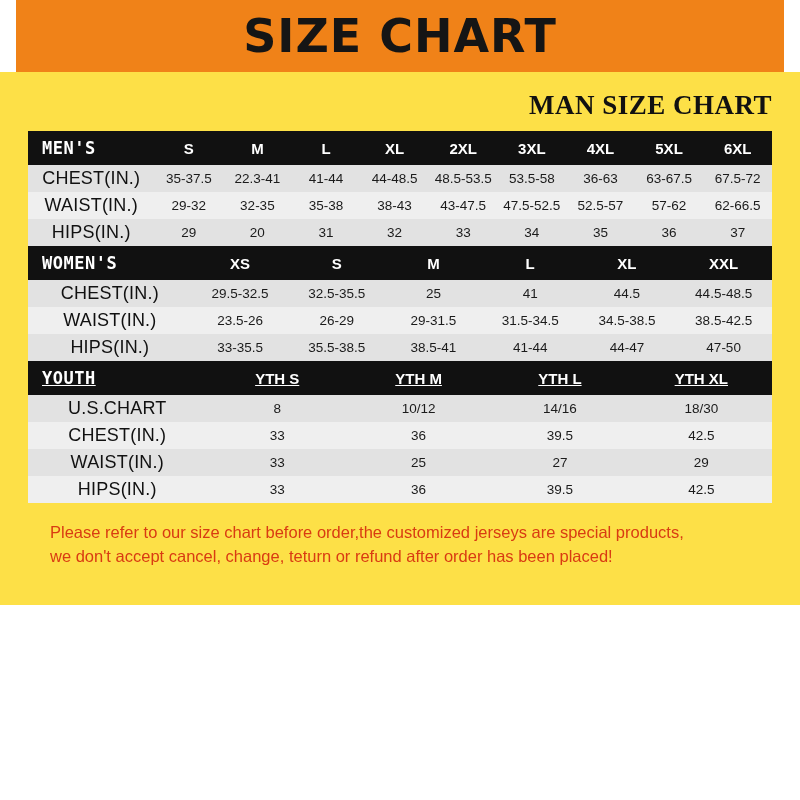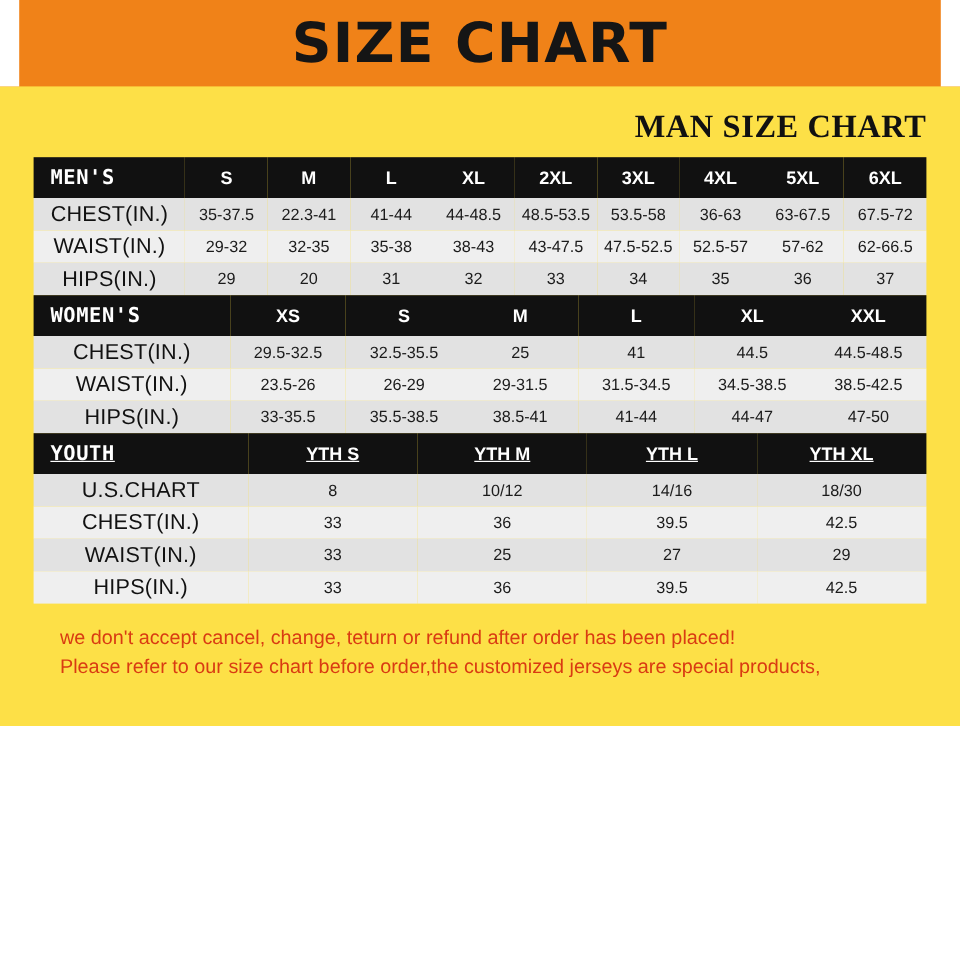--- a/index.html
+++ b/index.html
@@ -312,18 +312,18 @@
           <td class="rowlabel">HIPS(IN.)</td>
           <td>33</td>
           <td>36</td>
           <td>39.5</td>
           <td>42.5</td>
         </tr>
       </tbody>
     </table>
 
     <div class="footer-note">
+      <div>Please refer to our size chart before order,the customized jerseys are special products,</div>
       <div>we don't accept cancel, change, teturn or refund after order has been placed!</div>
-      <div>Please refer to our size chart before order,the customized jerseys are special products,</div>
     </div>
 
   </div>
 </div>
 
 </body></html>

